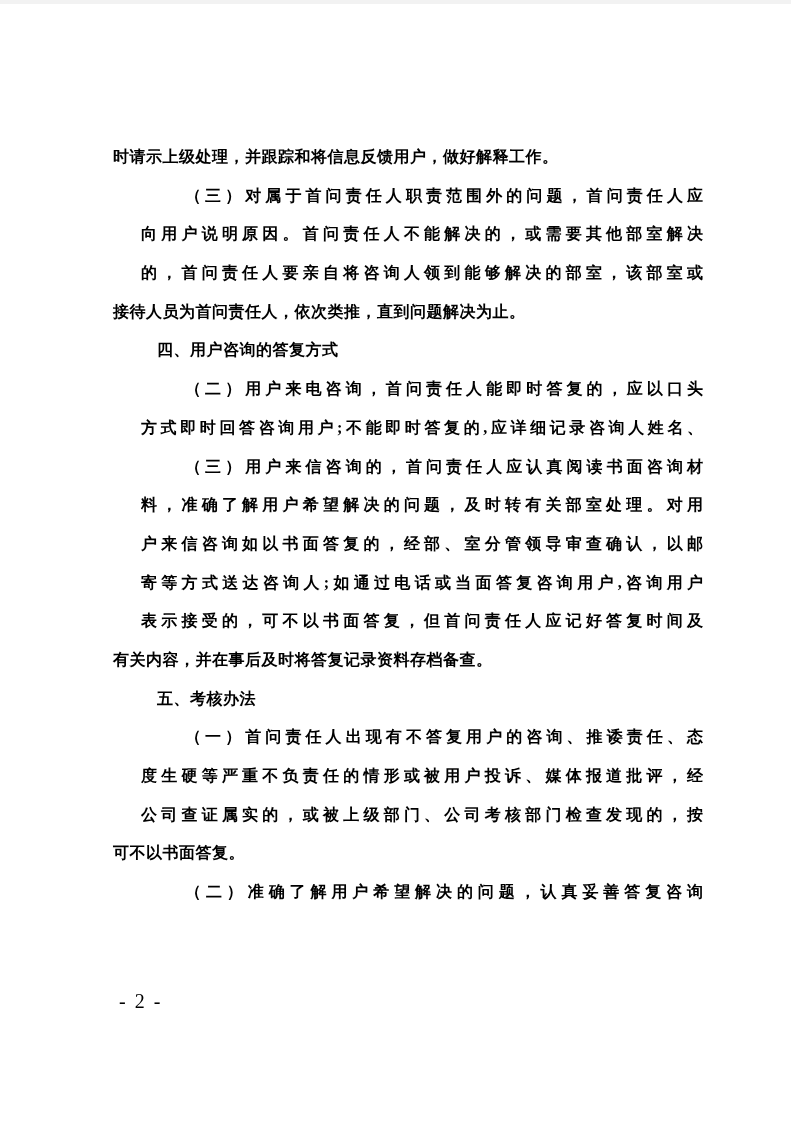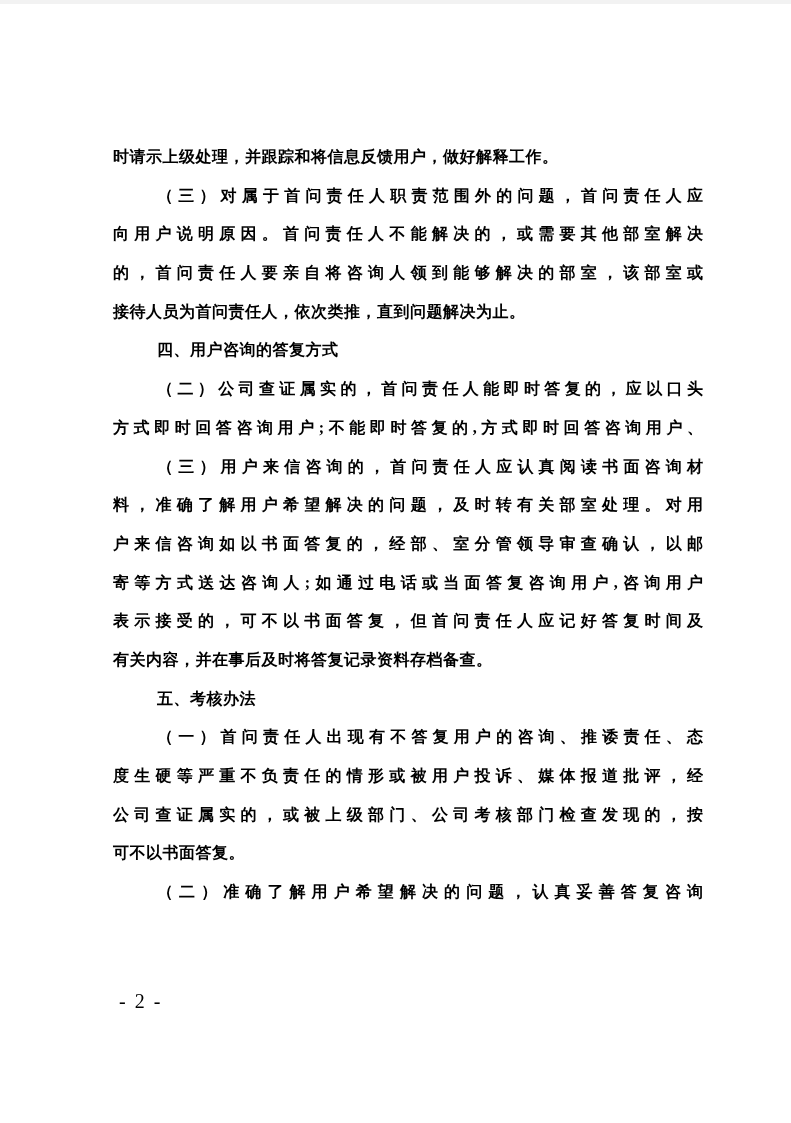--- a/index.html
+++ b/index.html
@@ -40,20 +40,21 @@
   }
   .line.indent {
     padding-left: 44px;
   }
   .line.justify {
     white-space: normal;
     text-align: justify;
     text-align-last: justify;
     letter-spacing: 0;
     overflow: hidden;
+    margin-left: 28px;
   }
   .footer {
     position: absolute;
     left: 119px;
     top: 990px;
     font-size: 20px;
     font-weight: 500;
     letter-spacing: 2px;
     color: #000000;
   }
@@ -65,22 +66,22 @@
   <div class="scan-edge"></div>
 
   <div class="textblock">
 
   <div class="line">时请示上级处理，并跟踪和将信息反馈用户，做好解释工作。</div>
       <div class="line indent justify">（三）对属于首问责任人职责范围外的问题，首问责任人应</div>
       <div class="line justify">向用户说明原因。首问责任人不能解决的，或需要其他部室解决</div>
       <div class="line justify">的，首问责任人要亲自将咨询人领到能够解决的部室，该部室或</div>
       <div class="line">接待人员为首问责任人，依次类推，直到问题解决为止。</div>
       <div class="line indent">四、用户咨询的答复方式</div>
-      <div class="line indent justify">（二）公司查证属实的，首问责任人能即时答复的，应以口头</div>
-      <div class="line justify">方式即时回答咨询用户;不能即时答复的,方式即时回答咨询用户、</div>
+      <div class="line indent justify">（二）用户来电咨询，首问责任人能即时答复的，应以口头</div>
+      <div class="line justify">方式即时回答咨询用户;不能即时答复的,应详细记录咨询人姓名、</div>
       <div class="line indent justify">（三）用户来信咨询的，首问责任人应认真阅读书面咨询材</div>
       <div class="line justify">料，准确了解用户希望解决的问题，及时转有关部室处理。对用</div>
       <div class="line justify">户来信咨询如以书面答复的，经部、室分管领导审查确认，以邮</div>
       <div class="line justify">寄等方式送达咨询人;如通过电话或当面答复咨询用户,咨询用户</div>
       <div class="line justify">表示接受的，可不以书面答复，但首问责任人应记好答复时间及</div>
       <div class="line">有关内容，并在事后及时将答复记录资料存档备查。</div>
       <div class="line indent">五、考核办法</div>
       <div class="line indent justify">（一）首问责任人出现有不答复用户的咨询、推诿责任、态</div>
       <div class="line justify">度生硬等严重不负责任的情形或被用户投诉、媒体报道批评，经</div>
       <div class="line justify">公司查证属实的，或被上级部门、公司考核部门检查发现的，按</div>

